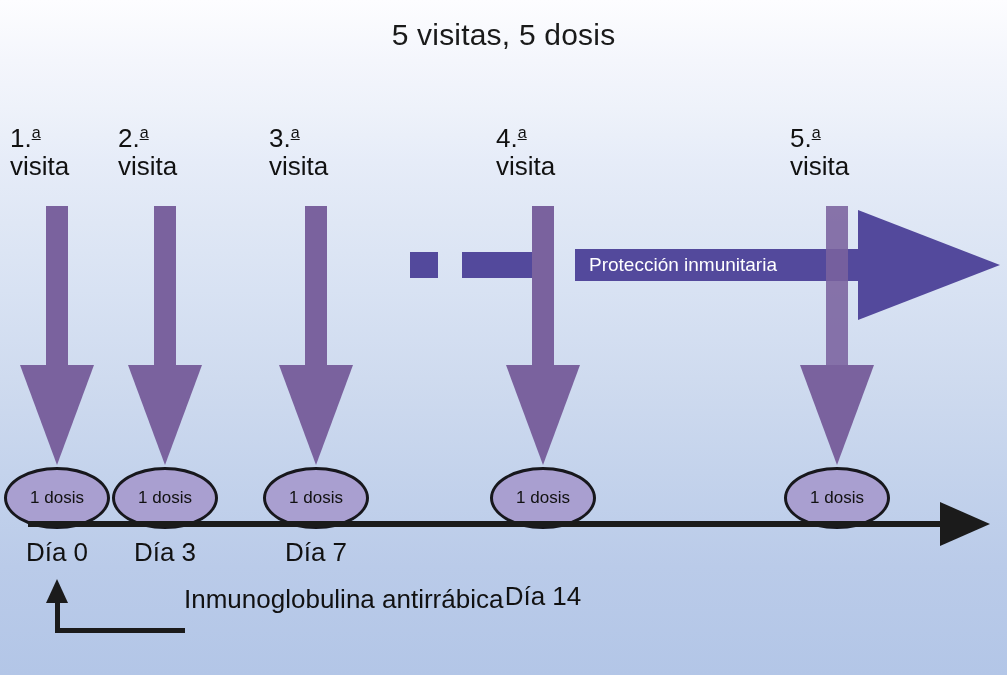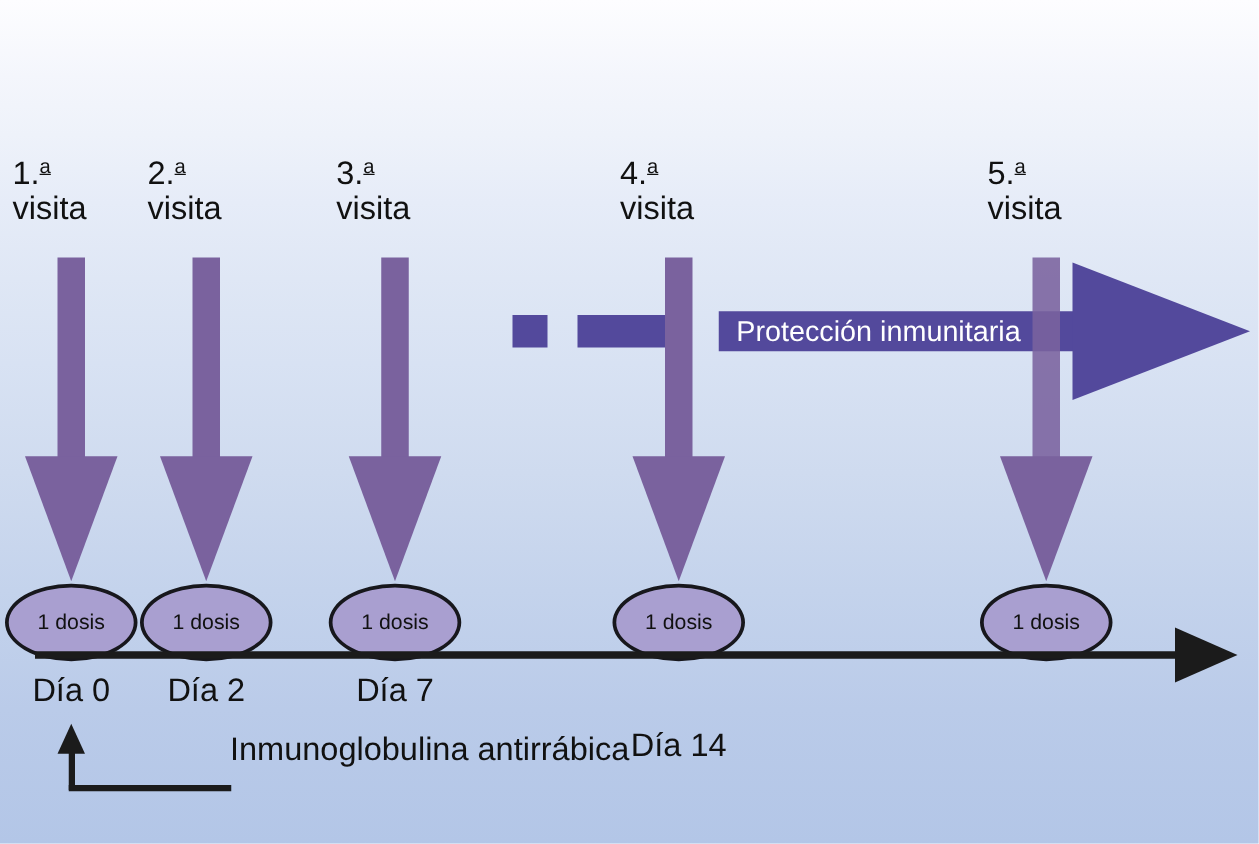--- a/index.html
+++ b/index.html
@@ -85,21 +85,21 @@
 
   
   .immunity-chip {
     position: absolute;
     background: #53499c;
   }
   .immunity-bar {
     position: absolute;
     background: #53499c;
     color: #ffffff;
-    font-size: 23px;
+    font-size: 19px;
     display: flex;
     align-items: center;
     padding-left: 14px;
     box-sizing: border-box;
     white-space: nowrap;
   }
   .immunity-head {
     position: absolute;
     width: 0;
     height: 0;
@@ -187,20 +187,21 @@
     font-size: 26px;
     color: #111111;
     white-space: nowrap;
   }
 </style>
 </head>
 <body>
 
 <div id="figure">
 
+  <div class="fig-title">5 visitas, 5 dosis</div>
 
   <div class="visit-label" style="left:10px; top:124px; width:96px;">
     <span class="ord"><span>1.</span><sup>a</sup></span>
     <span class="word">visita</span>
   </div>
   <div class="visit-label" style="left:118px; top:124px; width:96px;">
     <span class="ord"><span>2.</span><sup>a</sup></span>
     <span class="word">visita</span>
   </div>
   <div class="visit-label" style="left:269px; top:124px; width:96px;">
@@ -257,21 +258,21 @@
       <span>1 dosis</span>
     </div>
   <div class="dose-pill" style="left:784px; top:467px; width:106px; height:62px;">
       <span>1 dosis</span>
     </div>
 
   <div class="axis-line"></div>
   <div class="axis-head"></div>
 
   <div class="day-label" style="left:4px;   width:106px;">Día 0</div>
-  <div class="day-label" style="left:112px; width:106px;">Día 2</div>
+  <div class="day-label" style="left:112px; width:106px;">Día 3</div>
   <div class="day-label" style="left:263px; width:106px;">Día 7</div>
   <div class="day-label" style="left:490px; width:106px;margin-top:44px;">Día 14</div>
 
   <div class="ig-vhead"></div>
   <div class="ig-vline"></div>
   <div class="ig-hline"></div>
   <div class="ig-text">Inmunoglobulina antirrábica</div>
 
 </div>
 

